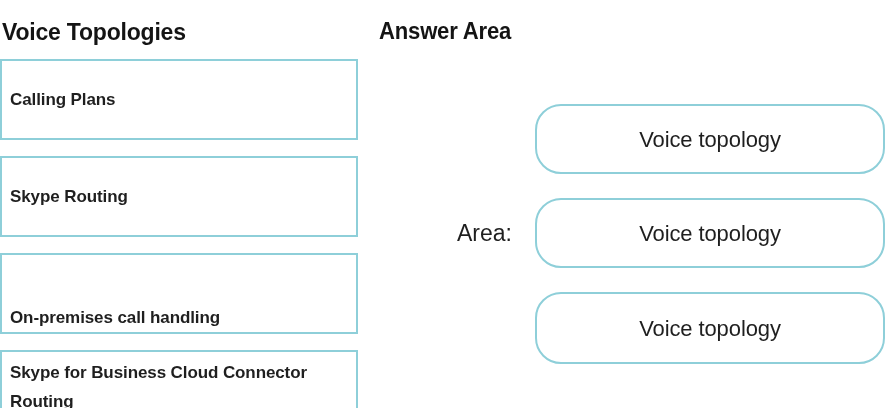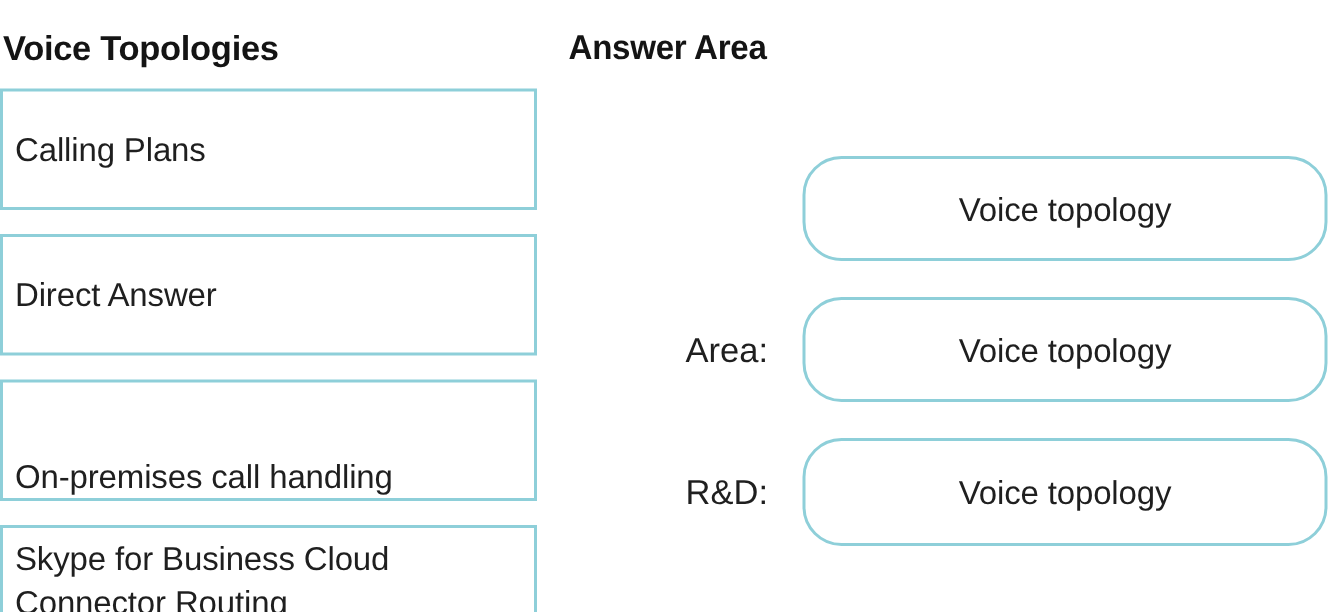--- a/index.html
+++ b/index.html
@@ -59,24 +59,25 @@
     align-items: center;
   }
 
   
   .option-box {
     left: 0px;
     width: 358px;
     padding: 0 8px;
   }
   .option-label {
-    font-size: 22px;
+    font-size: 17px;
     line-height: 29px;
     color: #1f1f1f;
     letter-spacing: -0.1px;
+    font-weight: bold;
   }
   .option-box.two-line {
     align-items: flex-start;
     padding-top: 6px;
   }
   .option-box.two-line .option-label {
     display: block;
   }
 
   #option-0 { top: 43px;  height: 81px; }
@@ -129,21 +130,21 @@
 
 <div class="stage">
 
   <div class="col-header" id="voice-topologies-header">Voice Topologies</div>
 
   <div class="box option-box" id="option-0">
     <span class="option-label">Calling Plans</span>
   </div>
 
   <div class="box option-box" id="option-1">
-    <span class="option-label">Direct Answer</span>
+    <span class="option-label">Skype Routing</span>
   </div>
 
   <div class="box option-box" id="option-2">
     <span class="option-label">On-premises call handling</span>
   </div>
 
   <div class="box option-box two-line" id="option-3">
     <span class="option-label">Skype for Business Cloud Connector Routing</span>
   </div>
 
@@ -156,19 +157,18 @@
   </div>
 
   <div class="answer-row" id="answer-row-1">
     <span class="answer-label">Area:</span>
     <div class="box answer-box">
       <span class="answer-value">Voice topology</span>
     </div>
   </div>
 
   <div class="answer-row" id="answer-row-2">
-    <span class="answer-label">R&amp;D:</span>
     <div class="box answer-box">
       <span class="answer-value">Voice topology</span>
     </div>
   </div>
 
 </div>
 
 </body></html>

